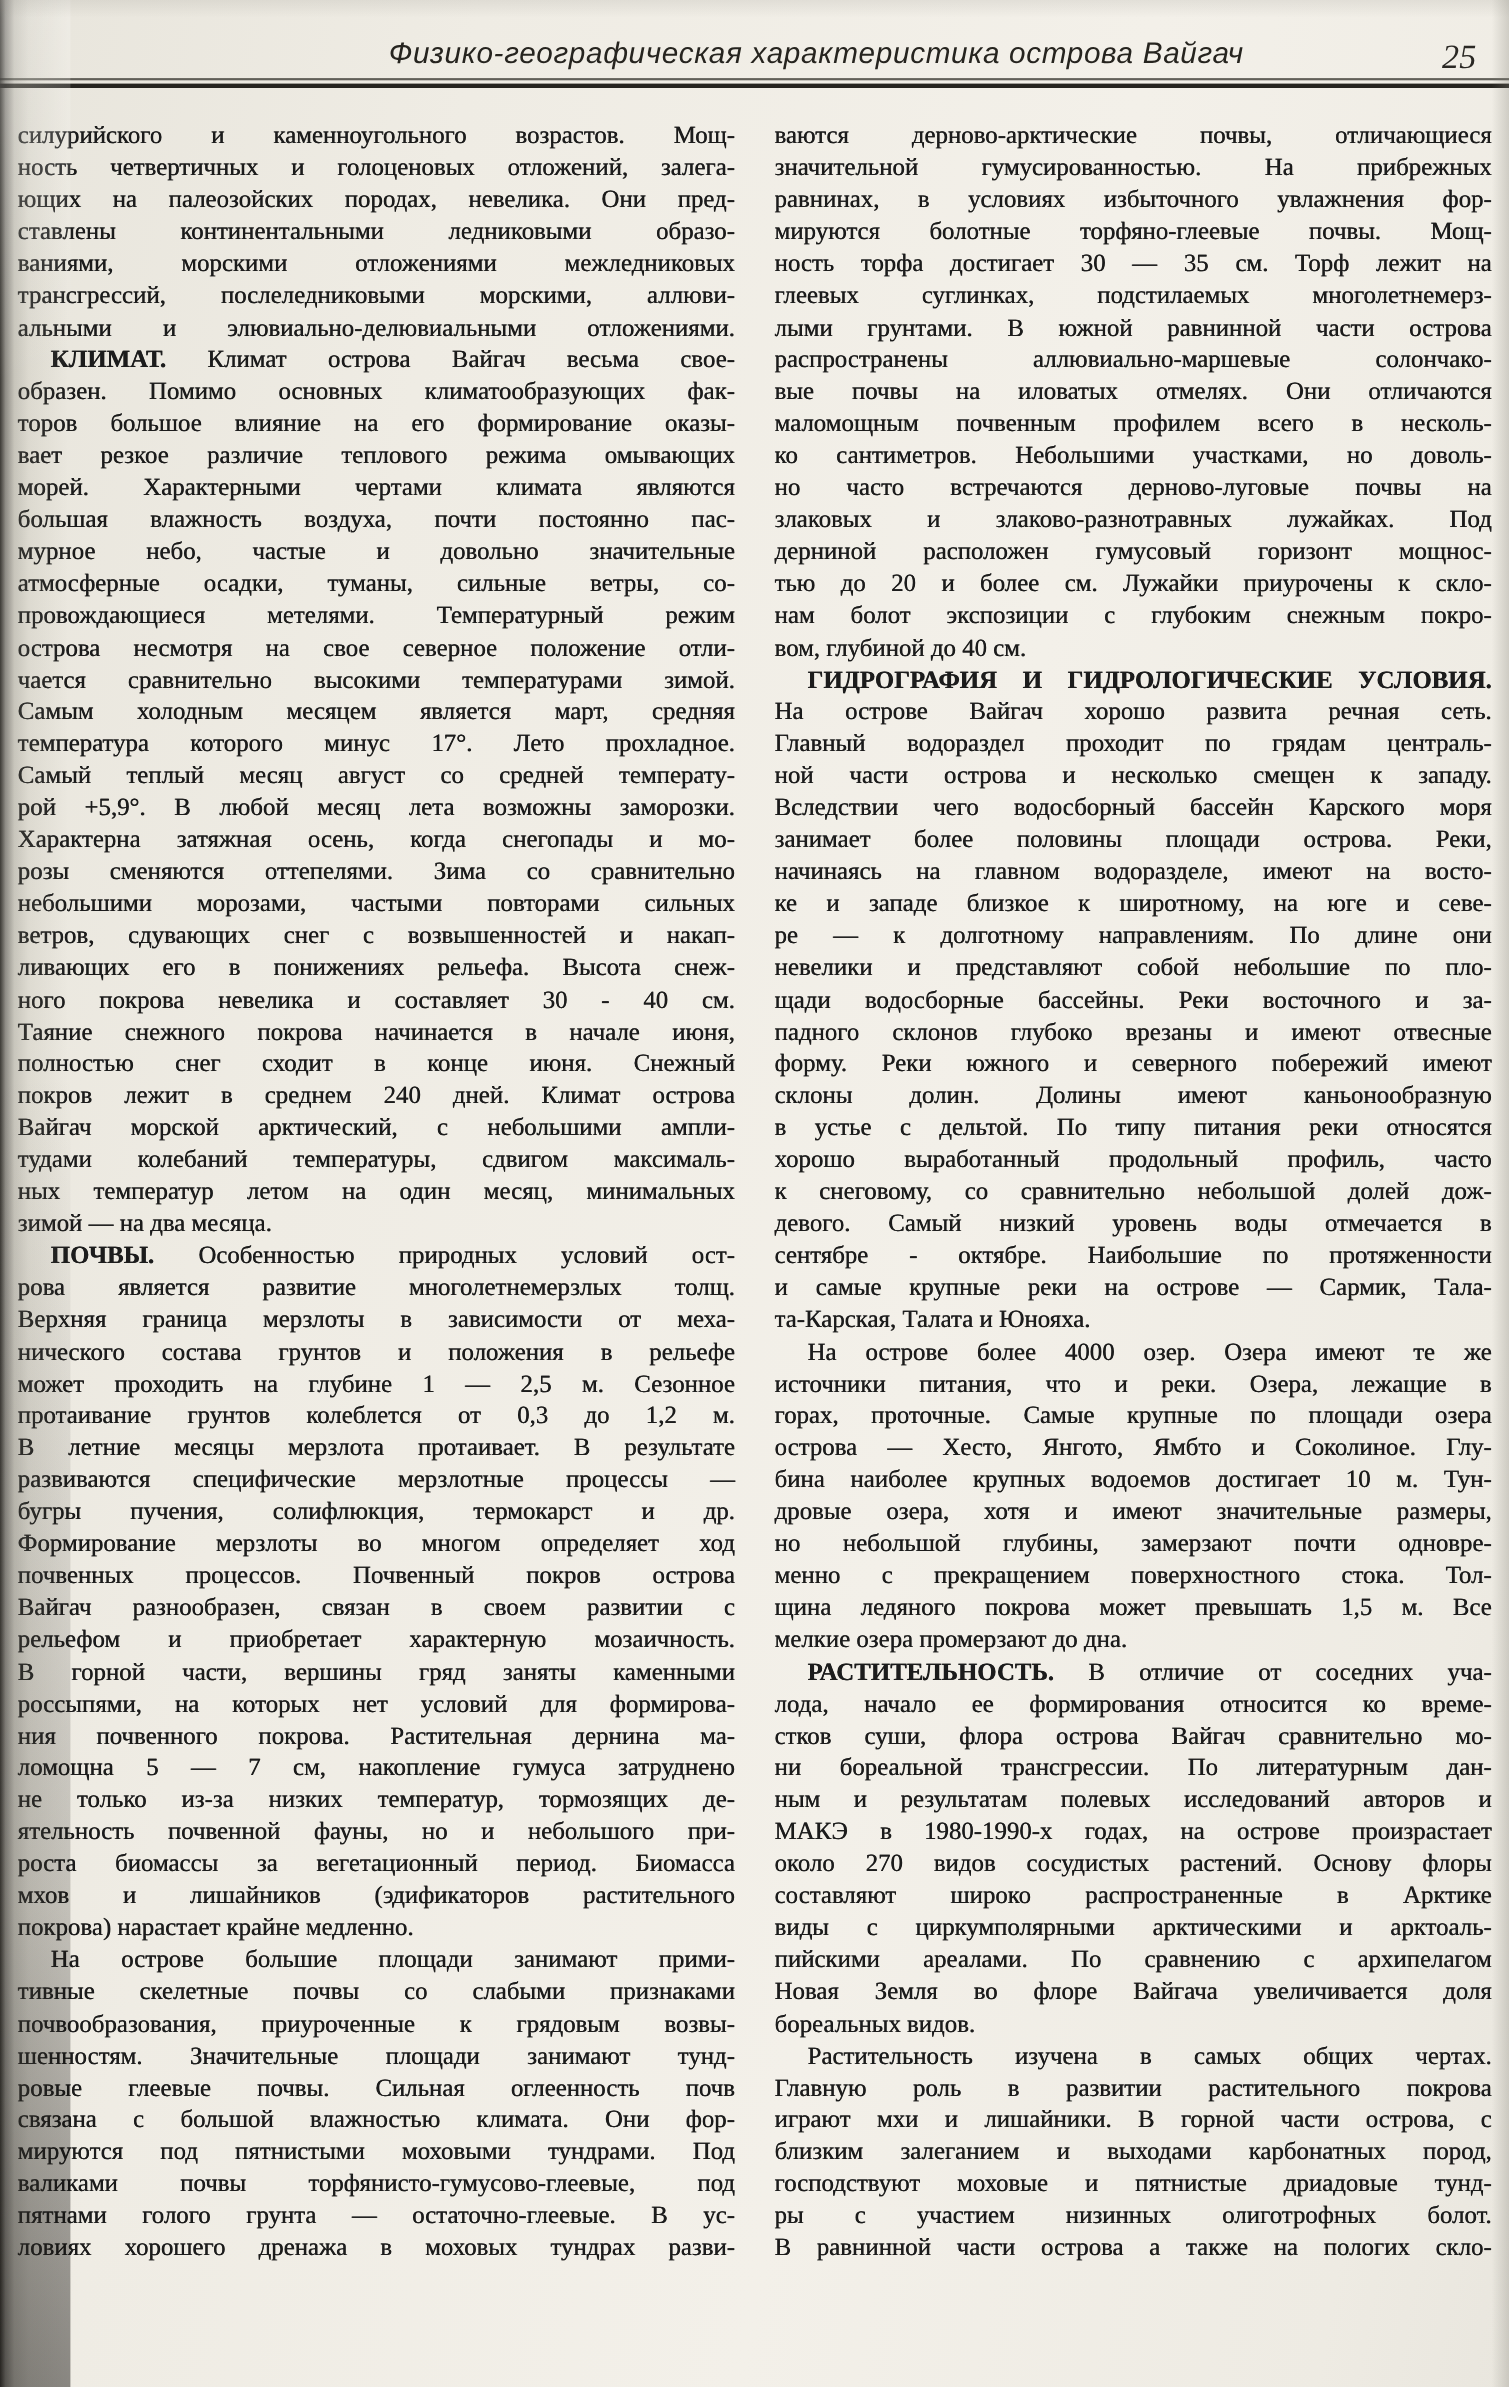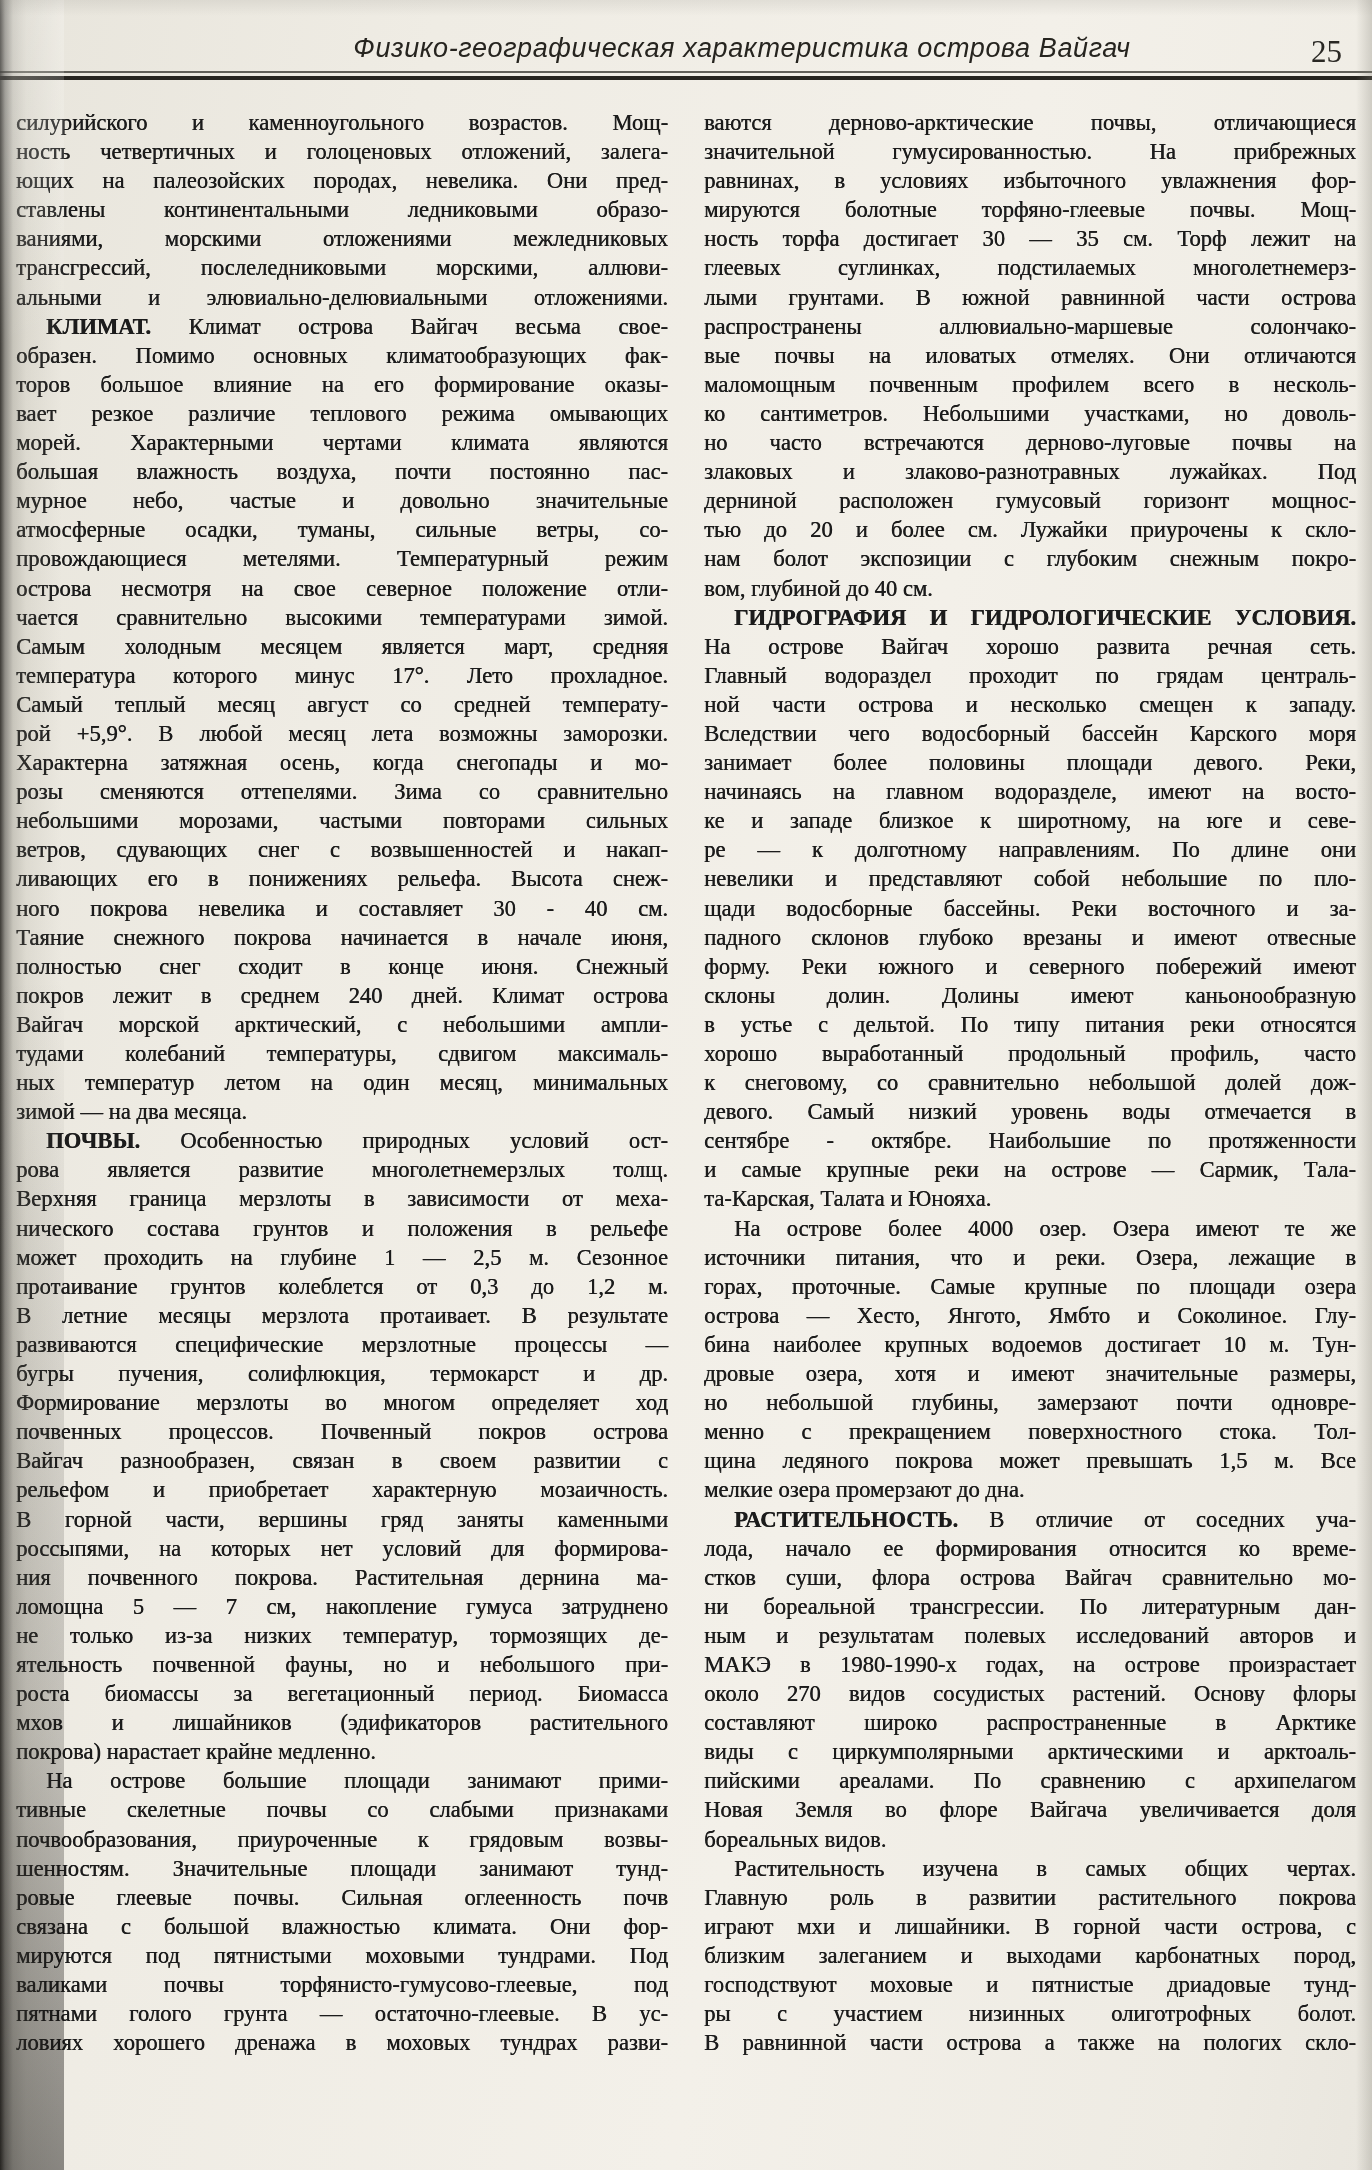--- a/index.html
+++ b/index.html
@@ -10,21 +10,21 @@
         background:linear-gradient(to right,rgba(30,28,24,.85) 0,rgba(30,28,24,.45) 5px,rgba(110,108,96,.28) 13px,rgba(150,147,132,.16) 26px,rgba(0,0,0,0) 62px);}
   .gutter-shadow::after{content:"";position:absolute;left:0;top:0;right:0;bottom:0;
         background:linear-gradient(to bottom,rgba(255,255,255,.22) 0,rgba(0,0,0,0) 16%,rgba(0,0,0,0) 45%,rgba(20,18,14,.20) 80%,rgba(12,10,8,.45) 100%);}
   .edge-right{position:absolute;right:0;top:0;bottom:0;width:16px;pointer-events:none;z-index:5;
         background:linear-gradient(to left,rgba(130,128,118,.30),rgba(0,0,0,0));}
   .edge-top{position:absolute;left:0;top:0;right:0;height:16px;pointer-events:none;z-index:5;
         background:linear-gradient(to bottom,rgba(150,148,140,.18),rgba(0,0,0,0));}
 
   .running-title{position:absolute;top:33px;left:742px;transform:translateX(-50%);white-space:nowrap;
         font-family:"Liberation Sans",sans-serif;font-style:italic;font-size:27px;letter-spacing:.6px;color:#26241f;}
-  .page-number{position:absolute;top:34px;right:30px;font-size:31px;color:#2a2824;}
+  .page-number{position:absolute;top:34px;right:30px;font-style:italic;font-size:31px;color:#2a2824;}
   .rules{position:absolute;top:71px;left:0;width:100%;}
   .rule-thin{height:2px;background:rgba(50,48,42,.75);}
   .rule-thick{height:4px;background:#26241f;margin-top:3px;}
 
   .columns{position:absolute;top:108px;left:16px;display:flex;gap:36px;z-index:2;}
   .col{flex:0 0 652px;width:652px;font-size:22.6px;line-height:29.1px;
        text-shadow:.4px 0 0 currentColor;}
   .para{margin:0;}
   .line{text-align:justify;text-align-last:justify;}
   .line.endline{text-align-last:left;}
@@ -143,21 +143,21 @@
           <div class="line">тью до 20 и более см. Лужайки приурочены к скло-</div>
           <div class="line">нам болот экспозиции с глубоким снежным покро-</div>
           <div class="line endline">вом, глубиной до 40 см.</div>
         </div>
         <div class="para">
           <div class="line indent"><b>ГИДРОГРАФИЯ И ГИДРОЛОГИЧЕСКИЕ УСЛОВИЯ.</b></div>
           <div class="line">На острове Вайгач хорошо развита речная сеть.</div>
           <div class="line">Главный водораздел проходит по грядам централь-</div>
           <div class="line">ной части острова и несколько смещен к западу.</div>
           <div class="line">Вследствии чего водосборный бассейн Карского моря</div>
-          <div class="line">занимает более половины площади девого. Реки,</div>
+          <div class="line">занимает более половины площади острова. Реки,</div>
           <div class="line">начинаясь на главном водоразделе, имеют на восто-</div>
           <div class="line">ке и западе близкое к широтному, на юге и севе-</div>
           <div class="line">ре — к долготному направлениям. По длине они</div>
           <div class="line">невелики и представляют собой небольшие по пло-</div>
           <div class="line">щади водосборные бассейны. Реки восточного и за-</div>
           <div class="line">падного склонов глубоко врезаны и имеют отвесные</div>
           <div class="line">форму. Реки южного и северного побережий имеют</div>
           <div class="line">склоны долин. Долины имеют каньонообразную</div>
           <div class="line">в устье с дельтой. По типу питания реки относятся</div>
           <div class="line">хорошо выработанный продольный профиль, часто</div>

